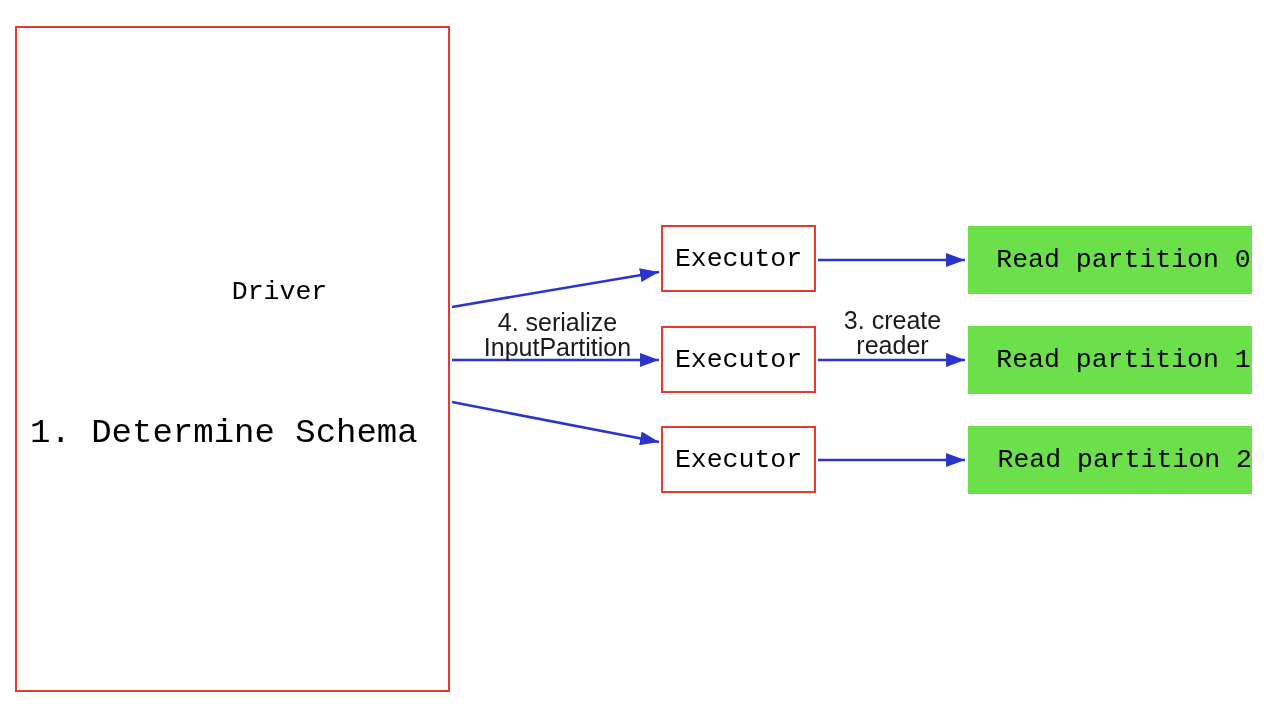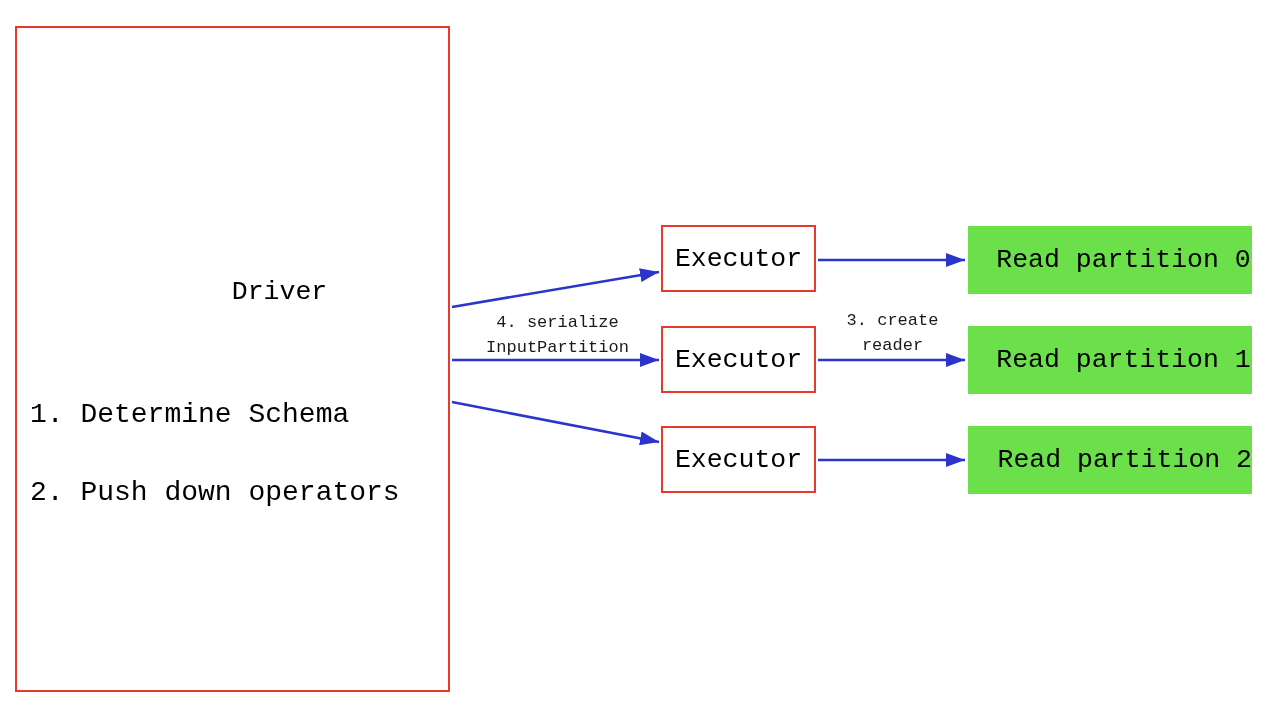--- a/index.html
+++ b/index.html
@@ -28,22 +28,22 @@
   .box{position:absolute;box-sizing:border-box;background:var(--bg);}
   .driver-box{
     left:15px;top:26px;width:435px;height:666px;
     border:2px solid var(--box-border);
   }
   .driver-title{
     position:absolute;left:15px;top:278px;width:435px;
     text-align:center;font-size:26.5px;line-height:28px;margin-left:47px;
   }
   .driver-steps{
-    position:absolute;left:30px;top:350px;
-    font-size:28px;line-height:26px;white-space:pre;
+    position:absolute;left:30px;top:368px;
+    font-size:34px;line-height:26px;white-space:pre;
   }
   .exec-box{
     left:661px;width:155px;height:67px;
     border:2px solid var(--box-border);
     display:flex;align-items:center;justify-content:center;
     font-size:26.5px;
   }
   .exec-0{top:225px;}
   .exec-1{top:326px;}
   .exec-2{top:426px;}
@@ -51,22 +51,22 @@
     left:968px;width:284px;height:68px;
     background:var(--partition-fill);
     display:flex;align-items:center;justify-content:center;
     font-size:26.5px;white-space:pre;padding-left:27px;
   }
   .part-0{top:226px;}
   .part-1{top:326px;}
   .part-2{top:426px;justify-content:flex-end;}
   .edge-label{
     position:absolute;
-    font-family:Liberation Mono, monospace;
-    font-size:17px;line-height:25px;
+    font-family:Liberation Sans, sans-serif;
+    font-size:25px;line-height:25px;
     text-align:center;white-space:pre-line;
     color:#1a1a1a;
   }
   .label-serialize{left:450px;top:310px;width:215px;}
   .label-reader{left:820px;top:308px;width:145px;}
 </style>
 </head>
 <body>
 
 <div class="canvas">
@@ -82,21 +82,20 @@
     <line x1="452" y1="402" x2="659" y2="442" marker-end="url(#ah)" stroke="#2b35cc"></line>
     <line x1="818" y1="260" x2="965" y2="260" marker-end="url(#ah)" stroke="#2b35cc"></line>
     <line x1="818" y1="360" x2="965" y2="360" marker-end="url(#ah)" stroke="#2b35cc"></line>
     <line x1="818" y1="460" x2="965" y2="460" marker-end="url(#ah)" stroke="#2b35cc"></line>
   </svg>
 
   <div class="box driver-box"></div>
   <div class="driver-title">Driver</div>
   <div class="driver-steps">
     <div>1. Determine Schema</div>
-    <div>2. Push down operators</div>
   </div>
 
   <div class="box exec-box exec-0">
     <span>Executor</span>
   </div>
   <div class="box exec-box exec-1">
     <span>Executor</span>
   </div>
   <div class="box exec-box exec-2">
     <span>Executor</span>

